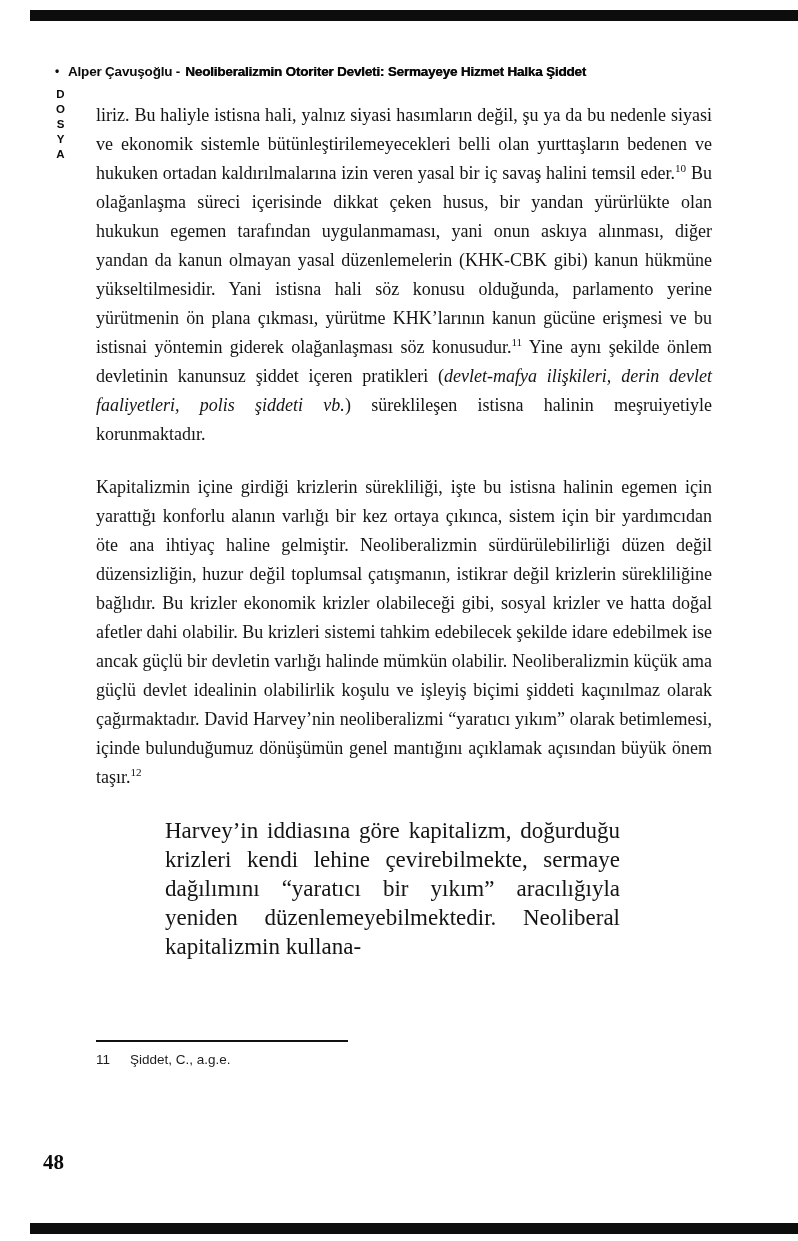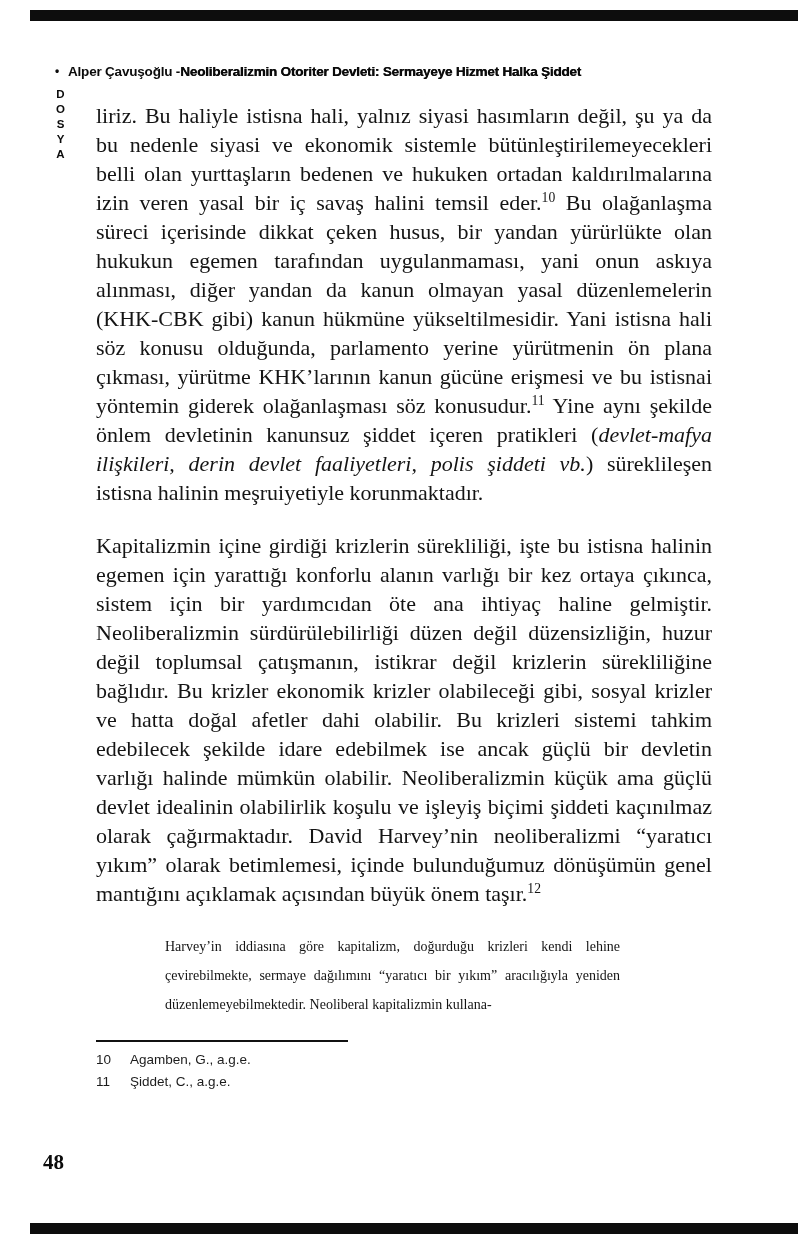--- a/index.html
+++ b/index.html
@@ -7,31 +7,31 @@
   body { background:#ffffff; font-family:"Liberation Serif", serif; color:#141414; }
   .page { position:absolute; inset:0; background:#ffffff; }
 
   .top-bar { position:absolute; left:30px; right:0; top:10px; height:11px; background:#0d0d0d; }
   .bottom-bar { position:absolute; left:30px; right:0; bottom:7px; height:11px; background:#0d0d0d; }
 
   .header { position:absolute; left:55px; top:64px; white-space:nowrap;
             font-family:"Liberation Sans", sans-serif; font-weight:700;
             font-size:13.5px; letter-spacing:-0.2px; color:#0b0b0b; }
   .header .bullet { display:inline-block; margin-right:9px; font-size:12px; vertical-align:1px; }
-  .header .author { }
+  .header .author { margin-right:5px; }
   .header .title  { text-shadow:0.4px 0 0 currentColor;margin-top:28px; }
 
   .side-label { position:absolute; left:56px; top:88px; display:flex; flex-direction:column;
                 align-items:center; gap:3px; font-family:"Liberation Sans", sans-serif;
                 font-weight:700; font-size:11.5px; color:#0b0b0b; }
 
   .content { position:absolute; left:96px; top:101px; width:616px; }
-  .body-para { font-size:22px; line-height:29px; text-align:justify; margin-bottom:24px; }
+  .body-para { font-size:18px; line-height:29px; text-align:justify; margin-bottom:24px; }
   .quote { margin-top:6px; margin-left:69px; margin-right:92px;
-           font-size:14px; line-height:29px; text-align:justify; }
+           font-size:23px; line-height:29px; text-align:justify; }
   .italic { font-style:italic; }
   sup { font-size:0.62em; line-height:0; vertical-align:super; }
 
   .footnotes { position:absolute; left:96px; top:1040px; width:617px;
                font-family:"Liberation Sans", sans-serif; font-size:13.5px;
                line-height:21.5px; color:#1c1c1c; }
   .fn-rule { width:252px; height:2px; background:#111; margin-bottom:7px; }
   .footnote { text-align:justify; }
   .fn-num { display:inline-block; min-width:34px; }
 
@@ -62,21 +62,20 @@
     <div id="paragraphs">
         <p class="body-para"><span>liriz. Bu haliyle istisna hali, yalnız siyasi hasımların değil, şu ya da bu nedenle siyasi ve ekonomik sistemle bütünleştirilemeyecekleri belli olan yurttaşların bedenen ve hukuken ortadan kaldırılmalarına izin veren yasal bir iç savaş halini temsil eder.</span><sup>10</sup><span> Bu olağanlaşma süreci içerisinde dikkat çeken husus, bir yandan yürürlükte olan hukukun egemen tarafından uygulanmaması, yani onun askıya alınması, diğer yandan da kanun olmayan yasal düzenlemelerin (KHK-CBK gibi) kanun hükmüne yükseltilmesidir. Yani istisna hali söz konusu olduğunda, parlamento yerine yürütmenin ön plana çıkması, yürütme KHK’larının kanun gücüne erişmesi ve bu istisnai yöntemin giderek olağanlaşması söz konusudur.</span><sup>11</sup><span> Yine aynı şekilde önlem devletinin kanunsuz şiddet içeren pratikleri (</span><span class="italic">devlet-mafya ilişkileri, derin devlet faaliyetleri, polis şiddeti vb.</span><span>) süreklileşen istisna halinin meşruiyetiyle korunmaktadır.</span></p>
         <p class="body-para"><span>Kapitalizmin içine girdiği krizlerin sürekliliği, işte bu istisna halinin egemen için yarattığı konforlu alanın varlığı bir kez ortaya çıkınca, sistem için bir yardımcıdan öte ana ihtiyaç haline gelmiştir. Neoliberalizmin sürdürülebilirliği düzen değil düzensizliğin, huzur değil toplumsal çatışmanın, istikrar değil krizlerin sürekliliğine bağlıdır. Bu krizler ekonomik krizler olabileceği gibi, sosyal krizler ve hatta doğal afetler dahi olabilir. Bu krizleri sistemi tahkim edebilecek şekilde idare edebilmek ise ancak güçlü bir devletin varlığı halinde mümkün olabilir. Neoliberalizmin küçük ama güçlü devlet idealinin olabilirlik koşulu ve işleyiş biçimi şiddeti kaçınılmaz olarak çağırmaktadır. David Harvey’nin neoliberalizmi “yaratıcı yıkım” olarak betimlemesi, içinde bulunduğumuz dönüşümün genel mantığını açıklamak açısından büyük önem taşır.</span><sup>12</sup></p>
       </div>
     <blockquote class="quote" id="blockquote"><span>Harvey’in iddiasına göre kapitalizm, doğurduğu krizleri kendi lehine çevirebilmekte, sermaye dağılımını “yaratıcı bir yıkım” aracılığıyla yeniden düzenlemeyebilmektedir. Neoliberal kapitalizmin kullana-</span></blockquote>
   </main>
 
   <section class="footnotes">
     <div class="fn-rule"></div>
     <div id="footnote-list">
-        <div class="footnote"><span class="fn-num">10</span><span>Agamben, G., a.g.e.</span></div>
         <div class="footnote"><span class="fn-num">11</span><span>Şiddet, C., a.g.e.</span></div>
       </div>
   </section>
 
   <div class="page-number">48</div>
 
   <div class="bottom-bar"></div>
 
 </div>
 

